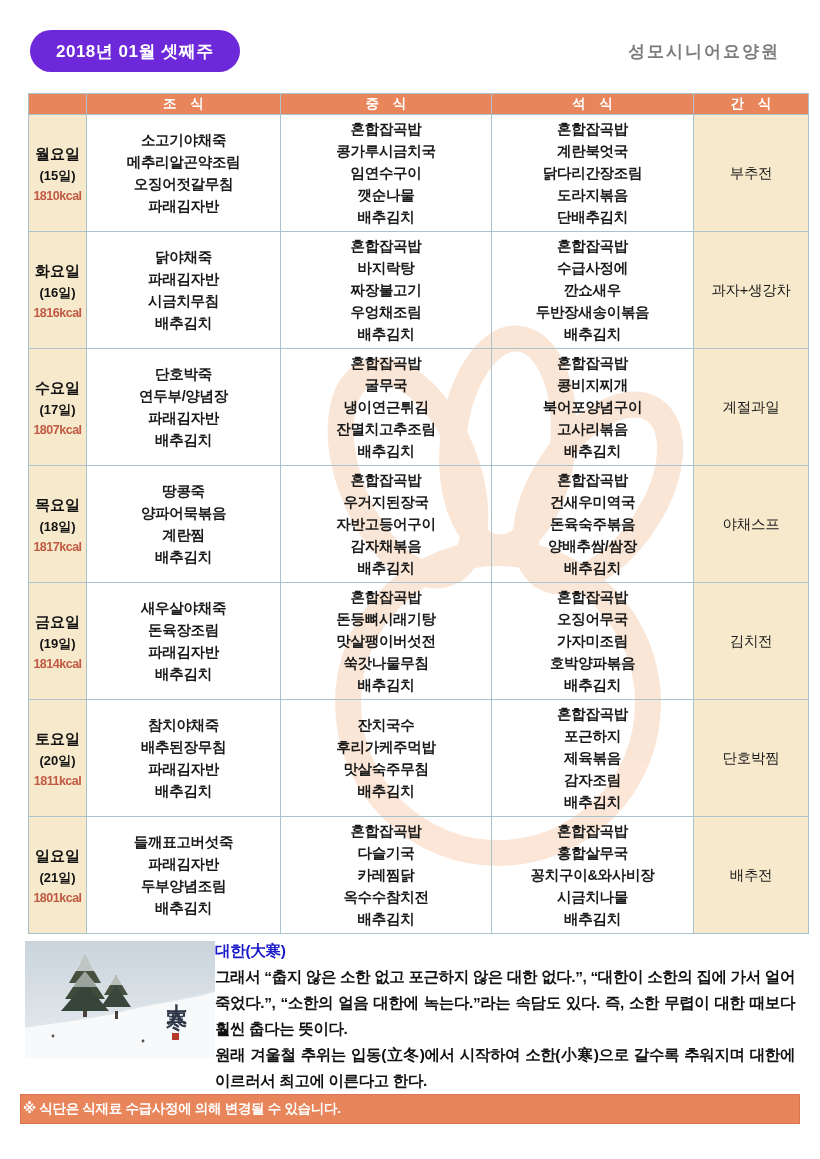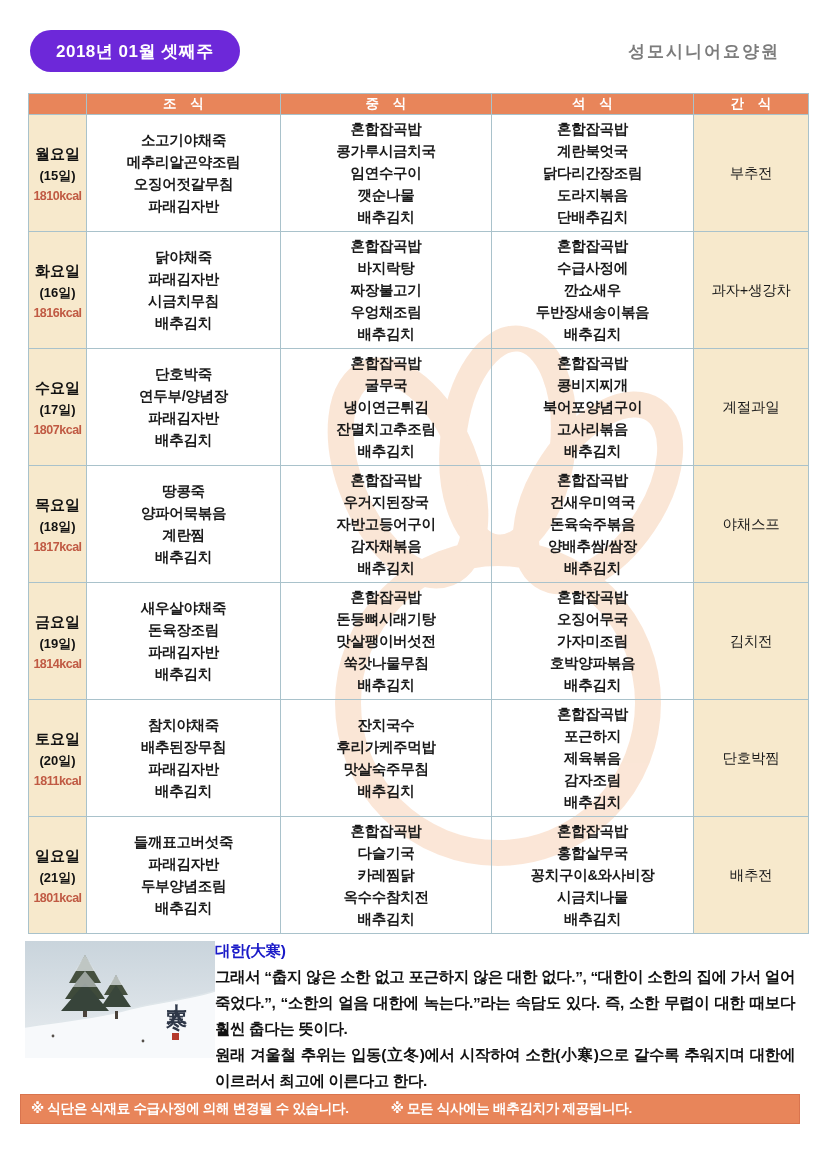--- a/index.html
+++ b/index.html
@@ -44,21 +44,21 @@
   .winter-photo svg { display:block; }
   .info-text { flex:1; }
   .info-title { color:#1A1AC8; font-size:15.5px; font-weight:bold; margin-bottom:2px; letter-spacing:-0.3px; }
   .info-text p { margin:0; font-size:15.5px; font-weight:bold; color:#111;
     line-height:1.68; text-align:justify; letter-spacing:-0.4px; }
 
   
   .footer-bar {
     position:absolute; top:1094px; left:20px; width:780px; height:30px;
     background:#E8855A; border:1px solid #D9744E;
-    display:flex; align-items:center; gap:42px; padding:0 10px;
+    display:flex; align-items:center; gap:42px; padding:0 2px;
     color:#fff; font-size:13.5px; font-weight:bold; letter-spacing:-0.3px;
   }
 </style>
 </head>
 <body>
 
 <div class="page">
 
   <div class="header">
     <div class="title-pill">
@@ -329,16 +329,15 @@
     </div>
     <div class="info-text">
       <div class="info-title">대한(大寒)</div>
       <p>그래서 “춥지 않은 소한 없고 포근하지 않은 대한 없다.”, “대한이 소한의 집에 가서 얼어죽었다.”, “소한의 얼음 대한에 녹는다.”라는 속담도 있다. 즉, 소한 무렵이 대한 때보다 훨씬 춥다는 뜻이다.</p>
       <p>원래 겨울철 추위는 입동(立冬)에서 시작하여 소한(小寒)으로 갈수록 추워지며 대한에 이르러서 최고에 이른다고 한다.</p>
     </div>
   </div>
 
   <div class="footer-bar">
     <span>※ 식단은 식재료 수급사정에 의해 변경될 수 있습니다.</span>
-    <span>※ 모든 식사에는 배추김치가 제공됩니다.</span>
   </div>
 
 </div>
 
 </body></html>

